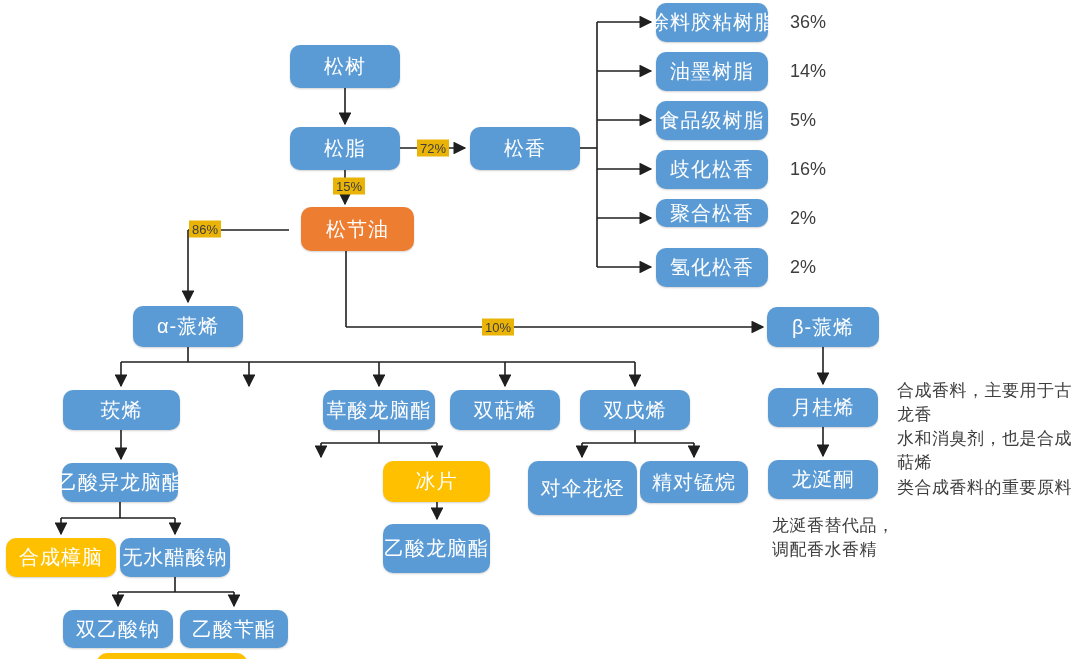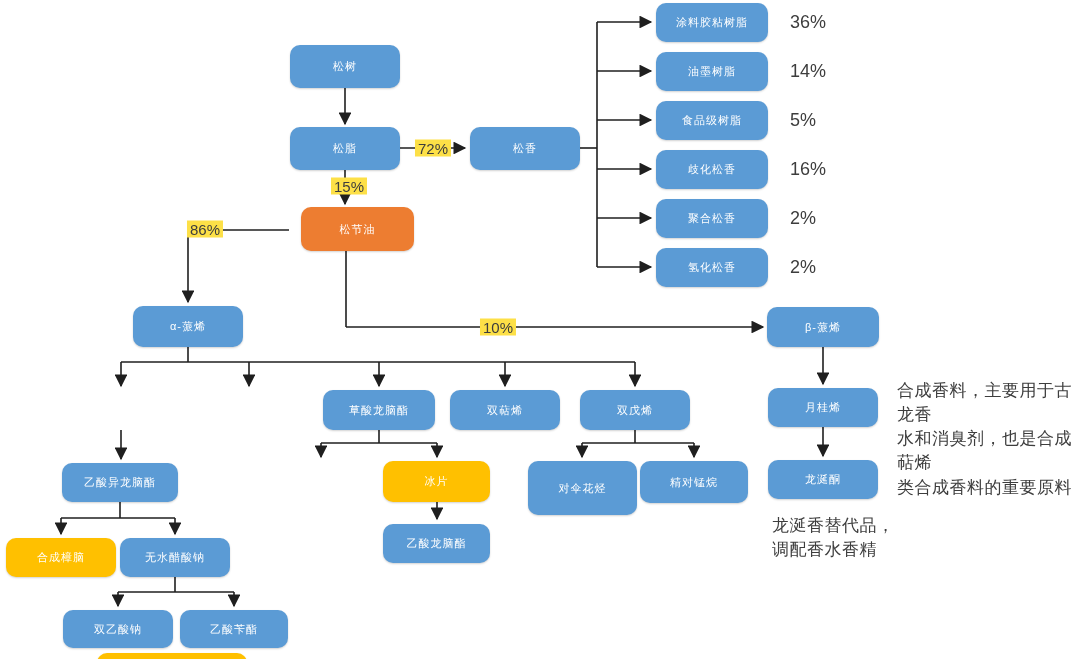--- a/index.html
+++ b/index.html
@@ -8,31 +8,31 @@
   }
   html,body{margin:0;padding:0;background:#fff;}
   .canvas{
     position:relative; width:1080px; height:659px; overflow:hidden;
     background:#ffffff; font-family:"Liberation Sans","DejaVu Sans",sans-serif;
   }
   .layer{position:absolute;left:0;top:0;}
   .node{
     position:absolute; border-radius:10px; color:#fff;
     display:flex; align-items:center; justify-content:center;
-    font-size:11px; letter-spacing:1px; white-space:nowrap;
+    font-size:20px; letter-spacing:1px; white-space:nowrap;
     box-shadow:0 1px 2px rgba(0,0,0,.18);
     text-align:center;
   }
   .blue{background:var(--node-blue);}
   .orange{background:var(--node-orange);margin-left:12px;}
   .yellow{background:var(--node-yellow);}
   .flow-label{
     position:absolute; transform:translate(-50%,-50%);
-    background:#fde047; padding:0 3px; color:var(--label-text);
-    font-size:15px; line-height:17px;
+    background:#eab308; padding:0 3px; color:var(--label-text);
+    font-size:13px; line-height:17px;
   }
   .share{
     position:absolute; transform:translateY(-50%);
     color:var(--label-text); font-size:18px;
   }
   .anno{
     position:absolute; color:var(--label-text); font-size:17px;
     line-height:1.42; white-space:pre-line; letter-spacing:0.5px;
   }
 </style>
@@ -125,34 +125,37 @@
     </div>
   <div class="node blue" style="left:656px;top:52px;width:112px;height:39px">
       <span>油墨树脂</span>
     </div>
   <div class="node blue" style="left:656px;top:101px;width:112px;height:39px">
       <span>食品级树脂</span>
     </div>
   <div class="node blue" style="left:656px;top:150px;width:112px;height:39px">
       <span>歧化松香</span>
     </div>
-  <div class="node blue" style="left:656px;top:199px;width:112px;height:39px">
+  <div class="node blue" style="left:656px;top:199px;width:112px;height:28px">
       <span>聚合松香</span>
     </div>
   <div class="node blue" style="left:656px;top:248px;width:112px;height:39px">
       <span>氢化松香</span>
     </div>
 
   <div class="node blue" style="left:133px;top:306px;width:110px;height:41px">
       <span>α-蒎烯</span>
     </div>
   <div class="node blue" style="left:767px;top:307px;width:112px;height:40px">
       <span>β-蒎烯</span>
     </div>
 
+  <div class="node blue" style="left:63px;top:390px;width:117px;height:40px">
+      <span>莰烯</span>
+    </div>
   <div class="node blue" style="left:323px;top:390px;width:112px;height:40px">
       <span>草酸龙脑酯</span>
     </div>
   <div class="node blue" style="left:450px;top:390px;width:110px;height:40px">
       <span>双萜烯</span>
     </div>
   <div class="node blue" style="left:580px;top:390px;width:110px;height:40px">
       <span>双戊烯</span>
     </div>
   <div class="node blue" style="left:768px;top:388px;width:110px;height:39px">
@@ -174,21 +177,21 @@
   <div class="node blue" style="left:768px;top:460px;width:110px;height:39px">
       <span>龙涎酮</span>
     </div>
 
   <div class="node yellow" style="left:6px;top:538px;width:110px;height:39px">
       <span>合成樟脑</span>
     </div>
   <div class="node blue" style="left:120px;top:538px;width:110px;height:39px">
       <span>无水醋酸钠</span>
     </div>
-  <div class="node blue" style="left:383px;top:524px;width:107px;height:39px">
+  <div class="node blue" style="left:383px;top:524px;width:107px;height:49px">
       <span>乙酸龙脑酯</span>
     </div>
 
   <div class="node blue" style="left:63px;top:610px;width:110px;height:38px">
       <span>双乙酸钠</span>
     </div>
   <div class="node blue" style="left:180px;top:610px;width:108px;height:38px">
       <span>乙酸苄酯</span>
     </div>
   <div class="node yellow" style="left:97px;top:653px;width:150px;height:20px"></div>

